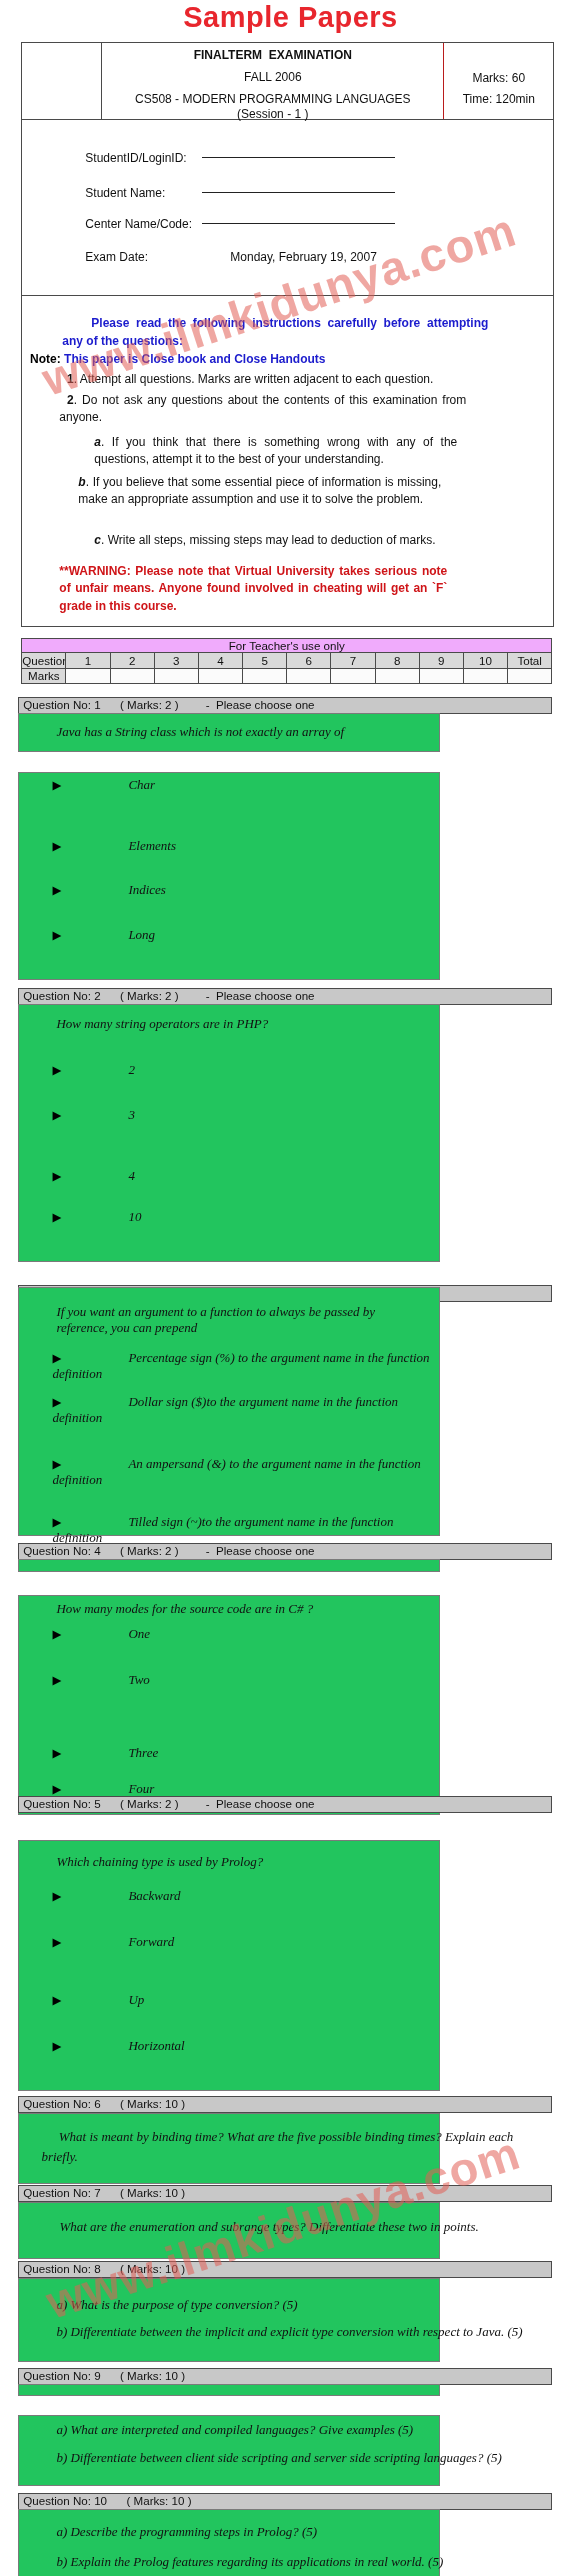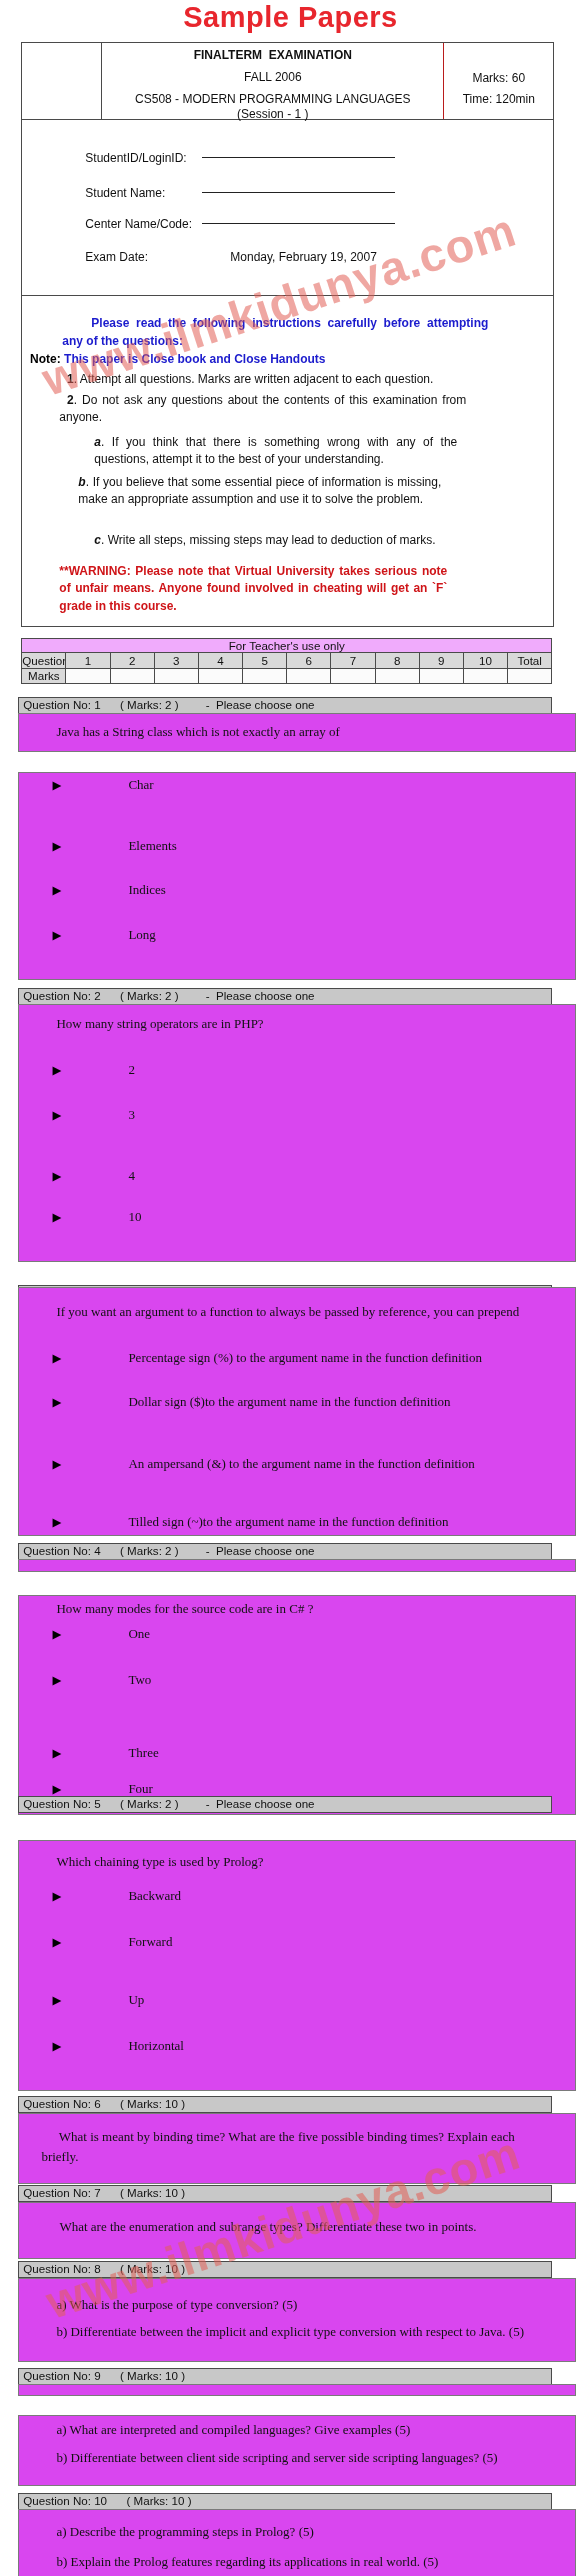--- a/index.html
+++ b/index.html
@@ -39,21 +39,21 @@
   #tteacher .ttitle{background:#f0abfc;height:12.6px;}
   #tteacher .thead td{background:#d9d9d9;}
   #tteacher .tmarks td{background:#fbfbfb;}
   #tteacher .tmarks td.mlabel{background:#d9d9d9;}
   
   .qbar{position:absolute;left:18.4px;width:534px;height:16.5px;background:#c8c8c8;
     border:1px solid #4a4a4a;box-sizing:border-box;font-size:11.6px;color:#111;
     padding-left:3.9px;line-height:14.5px;}
   .qbar .no{margin-right:19.4px;}
   .qbar .marks{margin-right:27px;}
-  .qbox{position:absolute;left:18.4px;width:558px;border:1px solid #7a7a7a;box-sizing:border-box;background:#d946ef;}
+  .qbox{position:absolute;left:18.4px;width:422px;border:1px solid #7a7a7a;box-sizing:border-box;background:#22c55e;font-style:italic;}
   .qtext{position:absolute;left:37px;right:17.4px;font-family:"Liberation Serif",serif;font-size:13px;margin:0;}
   .opt{position:absolute;left:33px;font-family:"Liberation Serif",serif;font-size:13px;}
   .opt .tri{display:inline-block;width:76px;font-size:11.6px;font-family:"DejaVu Sans",sans-serif;color:#000;}
   .qpara{position:absolute;margin:0;font-family:"Liberation Serif",serif;font-size:13px;line-height:1.55;}
   
   .wm{position:absolute;font-size:47px;font-weight:bold;color:rgba(226,95,85,0.55);
     transform:rotate(-18deg);transform-origin:left center;white-space:nowrap;z-index:9;
     pointer-events:none;letter-spacing:1px;}
 </style>
 </head>

